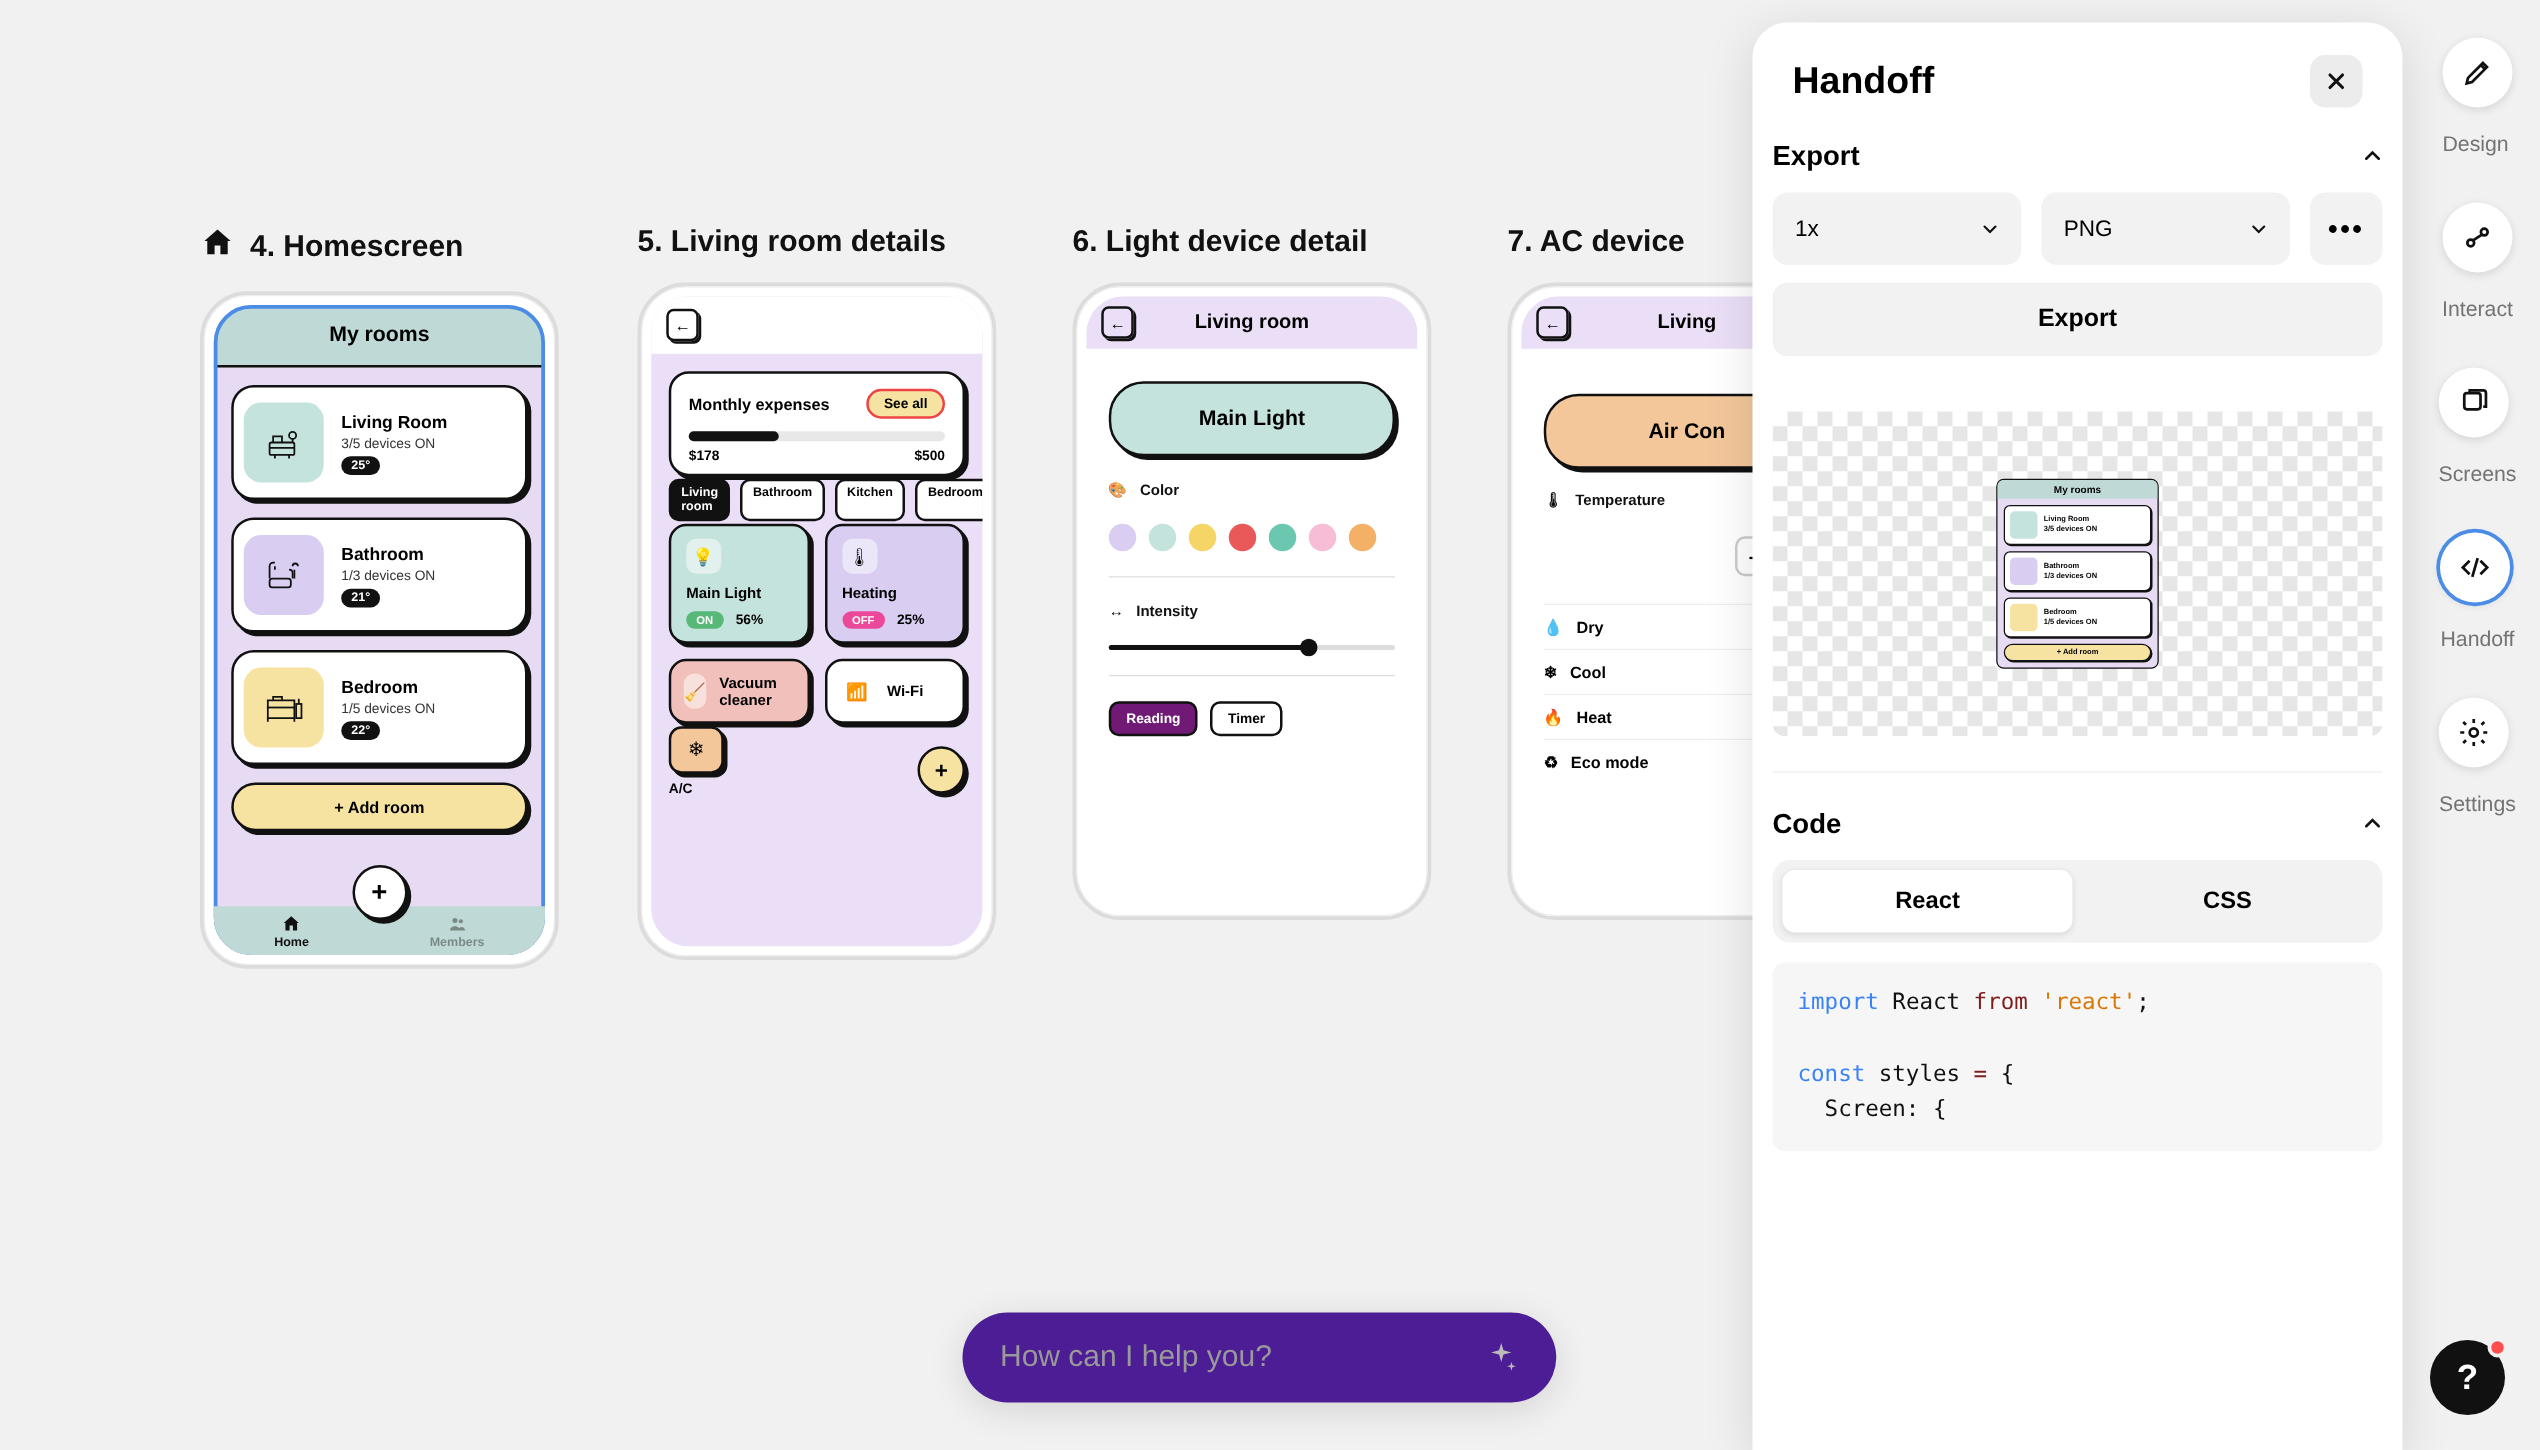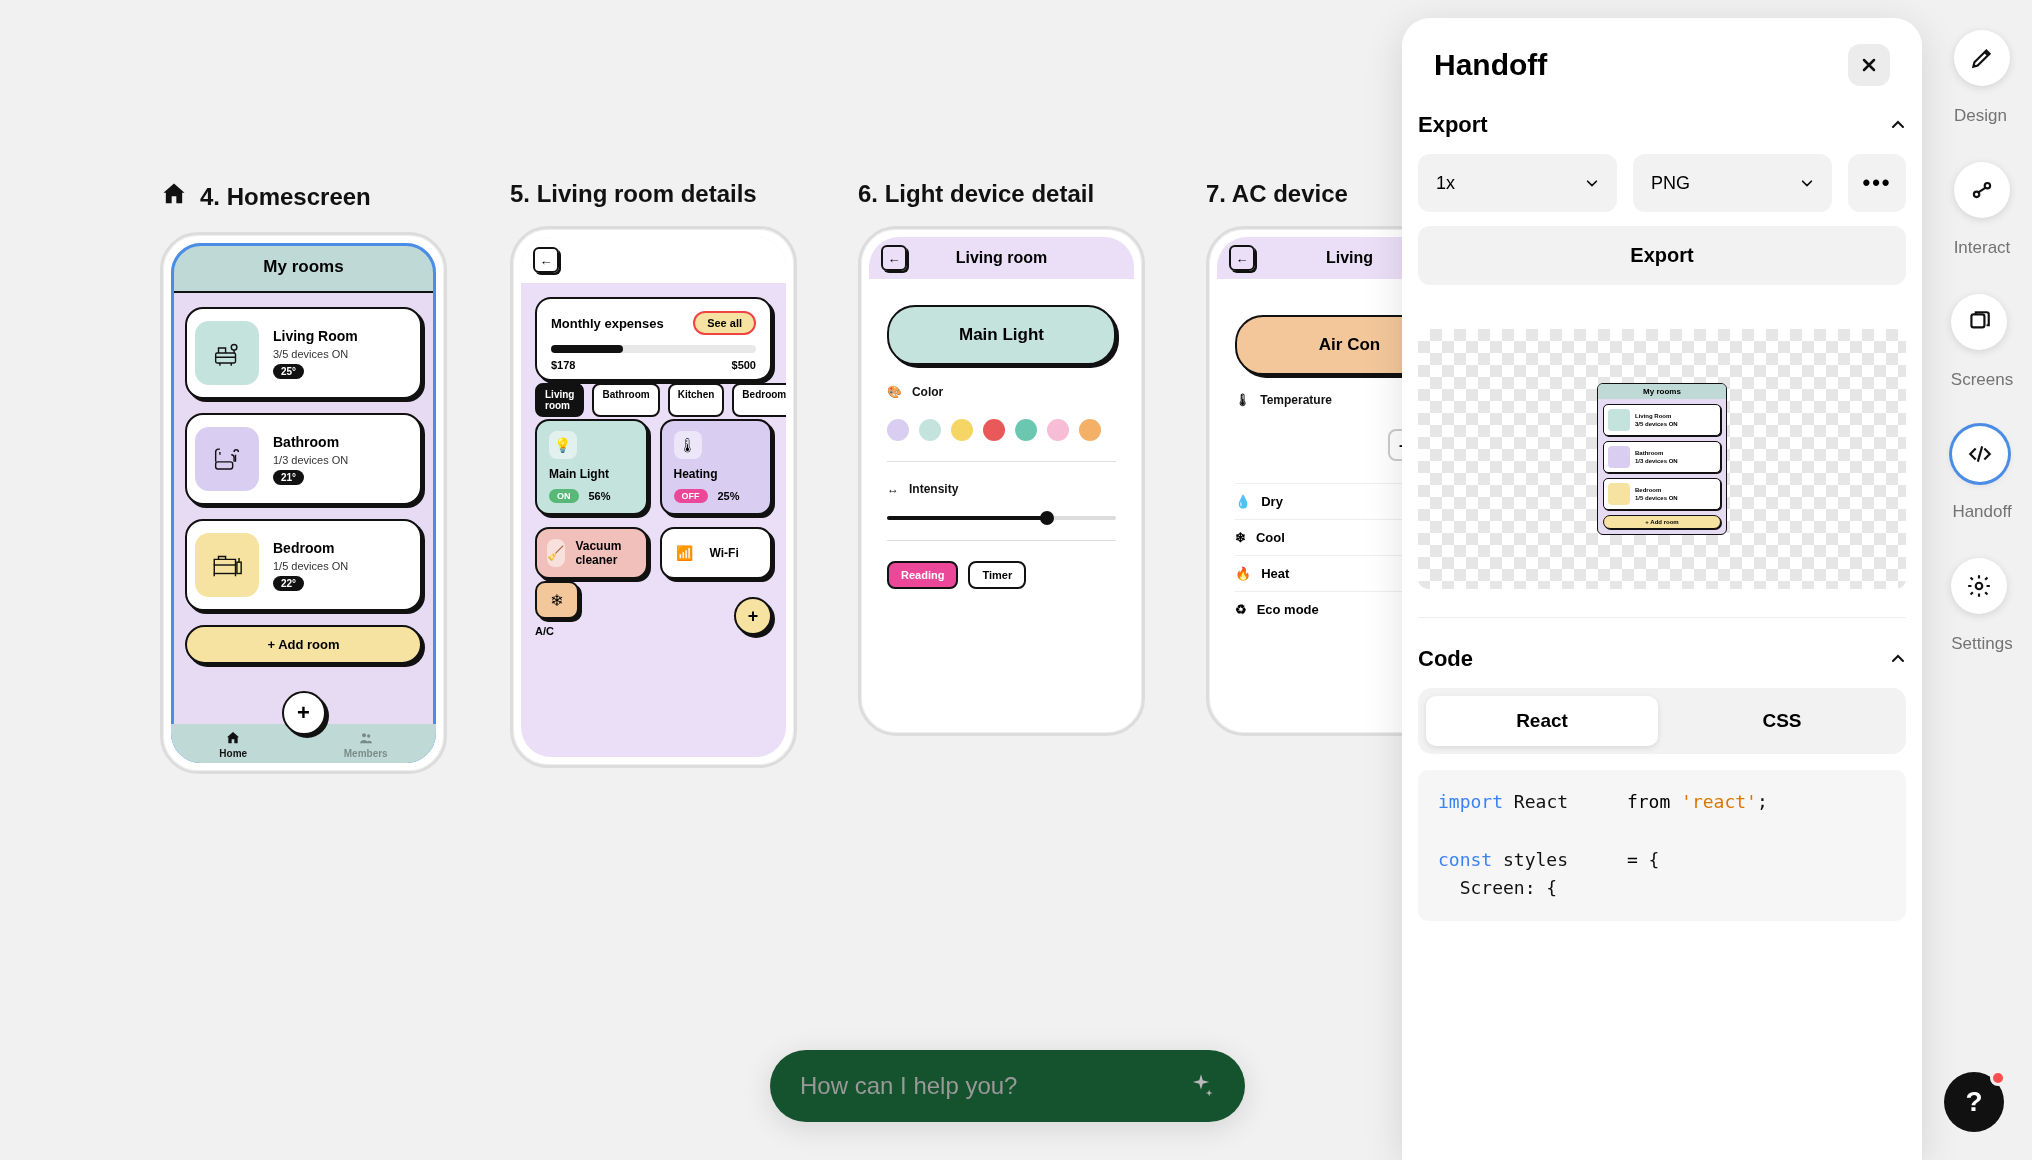--- a/index.html
+++ b/index.html
@@ -57,21 +57,21 @@
 
 .ld{background:#fff;}
 .ld-header{background:#eadff7;display:flex;align-items:center;padding:12px 14px;gap:12px;justify-content:center;position:relative;}
 .ld-header .back-btn{position:absolute;left:12px;}
 .ld-body{padding:26px 18px;display:flex;flex-direction:column;gap:20px;}
 .main-light-btn{background:#c5e3dd;border:2px solid #111;border-radius:28px;padding:18px;text-align:center;font-weight:800;font-size:17px;box-shadow:3px 3px 0 #111;}
 .sec-label{display:flex;align-items:center;gap:10px;font-weight:700;font-size:12px;color:#111;}
 .color-row{display:flex;gap:10px;} .color-sw{width:22px;height:22px;border-radius:50%;}
 .divider{height:1px;background:#ddd;}
 .slider{position:relative;height:4px;background:#ddd;border-radius:4px;} .slider-fill{position:absolute;left:0;top:0;bottom:0;width:70%;background:#111;border-radius:4px;} .slider-knob{position:absolute;left:70%;top:50%;transform:translate(-50%,-50%);width:14px;height:14px;background:#111;border-radius:50%;}
-.mode-row{display:flex;gap:10px;} .mode{border:2px solid #111;border-radius:8px;padding:6px 12px;font-size:11px;font-weight:700;background:#fff;} .mode.active{background:#ec4899;color:#fff;}
+.mode-row{display:flex;gap:10px;} .mode{border:2px solid #111;border-radius:8px;padding:6px 12px;font-size:11px;font-weight:700;background:#fff;} .mode.active{background:#701a75;color:#fff;}
 
 
 .ac{background:#fff;}
 .ac-header{background:#eadff7;display:flex;align-items:center;padding:12px 14px;gap:12px;justify-content:center;position:relative;}
 .ac-header .back-btn{position:absolute;left:12px;}
 .ac-body{padding:36px 18px 18px;display:flex;flex-direction:column;gap:18px;}
 .ac-btn{background:#f3c79a;border:2px solid #111;border-radius:28px;padding:18px;text-align:center;font-weight:800;font-size:17px;box-shadow:3px 3px 0 #111;}
 .temp-row{display:flex;align-items:center;gap:12px;} .temp-ctrl{width:32px;height:32px;border:2px solid #ccc;border-radius:8px;display:flex;align-items:center;justify-content:center;font-size:18px;font-weight:700;}
 .temp-val{width:32px;height:40px;border:2px solid #111;border-radius:6px;display:flex;align-items:center;justify-content:center;font-size:20px;font-weight:800;}
 .mode-list{display:flex;flex-direction:column;} .mode-item{display:flex;align-items:center;gap:10px;padding:10px 0;border-top:1px solid #eee;font-size:13px;font-weight:600;}
@@ -103,24 +103,24 @@
 .preview-mini .mini-body{padding:5px;display:flex;flex-direction:column;gap:5px;}
 .mini-card{background:#fff;border:1px solid #111;border-radius:5px;padding:4px;display:flex;gap:5px;align-items:center;box-shadow:1px 1px 0 #111;}
 .mini-ic{width:22px;height:22px;border-radius:4px;}
 .mini-txt{font-size:6px;font-weight:700;line-height:1.4;}
 .mini-add{background:#f7e3a1;border:1px solid #111;border-radius:8px;text-align:center;font-size:6px;font-weight:700;padding:3px;box-shadow:1px 1px 0 #111;}
 .prev-divider{height:1px;background:#eee;}
 .code-tabs{margin-top:16px;background:#f2f2f2;border-radius:14px;padding:8px;display:flex;gap:8px;}
 .code-tab{flex:1;text-align:center;padding:14px;border-radius:10px;font-size:19px;font-weight:700;}
 .code-tab.active{background:#fff;box-shadow:0 2px 6px rgba(0,0,0,.1);}
 .code-block{margin-top:16px;background:#f6f6f6;border-radius:10px;padding:18px 20px;font-family:ui-monospace,Menlo,monospace;font-size:18px;line-height:1.6;white-space:pre;}
-.tok-kw{color:#3b82f6;} .tok-kw2{color:#000000;margin-left:48px;} .tok-str{color:#d97706;} .tok-plain{color:#111;}
-
-
-.prompt{position:absolute;left:770px;bottom:38px;width:475px;background:#14532d;border-radius:40px;box-shadow:0 6px 30px rgba(0,0,0,.12);display:flex;align-items:center;padding:22px 30px;gap:18px;}
+.tok-kw{color:#3b82f6;} .tok-kw2{color:#7f1d1d;} .tok-str{color:#d97706;} .tok-plain{color:#111;}
+
+
+.prompt{position:absolute;left:770px;bottom:38px;width:475px;background:#4c1d95;border-radius:40px;box-shadow:0 6px 30px rgba(0,0,0,.12);display:flex;align-items:center;padding:22px 30px;gap:18px;}
 .prompt-input{flex:1;font-size:24px;color:#999;font-weight:500;cursor:text;}
 .sparkle{width:28px;height:28px;}
 
 
 .help{position:absolute;right:28px;bottom:28px;width:60px;height:60px;border-radius:50%;background:#111;color:#fff;display:flex;align-items:center;justify-content:center;font-size:28px;font-weight:700;}
 .help-dot{position:absolute;top:-2px;right:-2px;width:16px;height:16px;border-radius:50%;background:#ff4d4d;border:3px solid #f1f1f1;}
 
 .icon-svg{width:34px;height:34px;}
 </style>
 </head>

